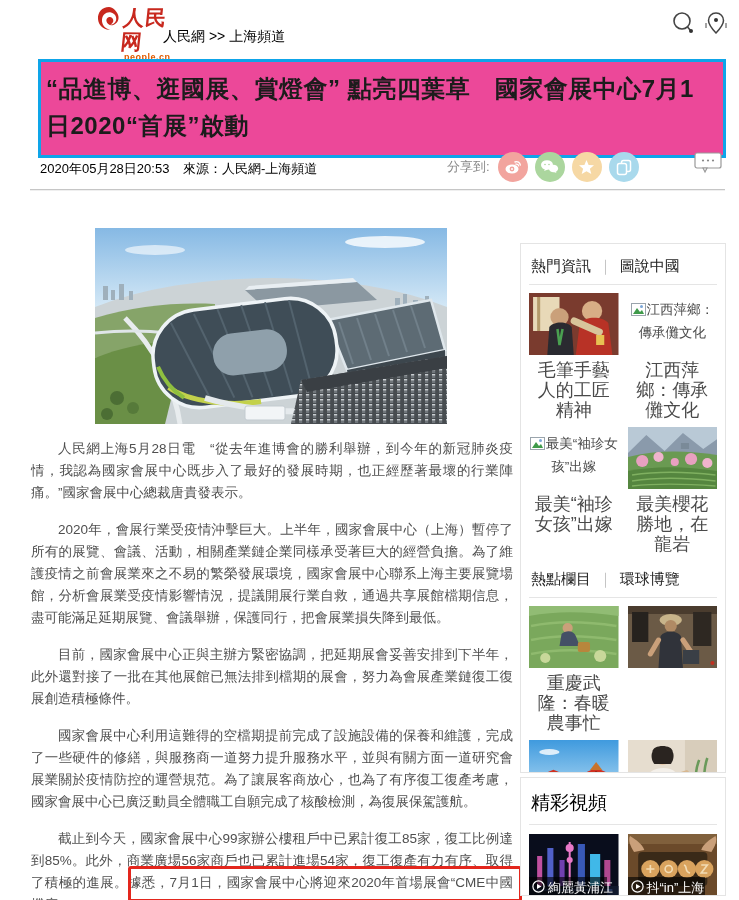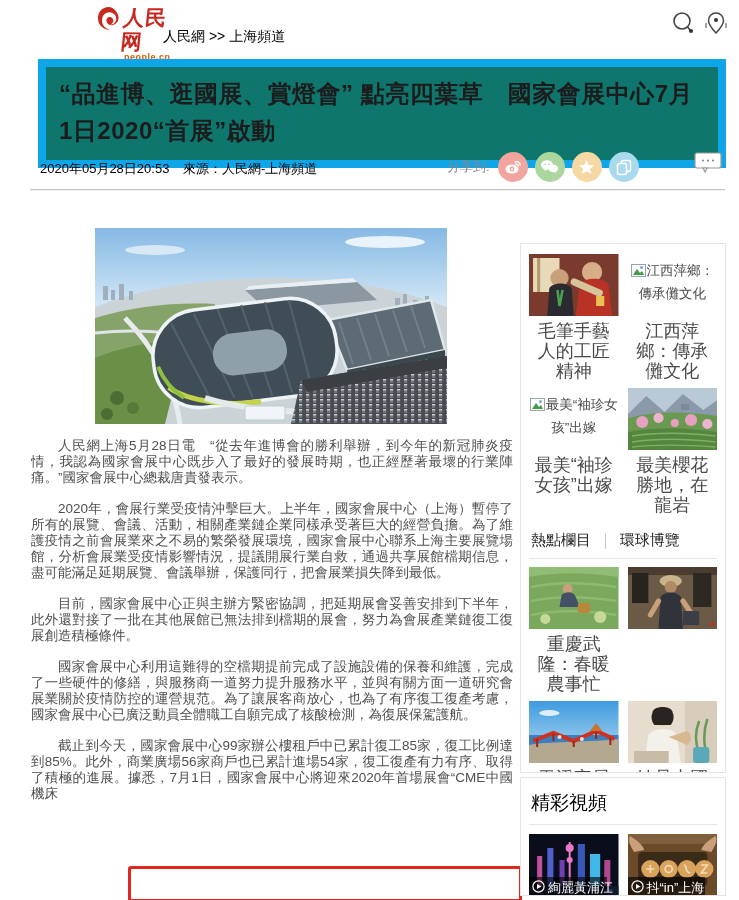--- a/index.html
+++ b/index.html
@@ -11,34 +11,34 @@
   .hdr-logo{position:absolute;left:96px;top:6px;width:75px;height:44px;cursor:pointer;}
   .logo-row{display:flex;align-items:flex-start;}
   .logo-main{font-size:21px;font-weight:bold;color:#c8281e;letter-spacing:1px;transform:skewX(-6deg);line-height:24px;}
   .logo-sub{font-size:9px;color:#e05a00;font-weight:bold;margin-left:28px;margin-top:-2px;letter-spacing:.5px;}
   .breadcrumb{position:absolute;left:163px;top:28px;font-size:14px;color:#000000;cursor:pointer;}
   .top-ico{position:absolute;top:10px;cursor:pointer;}
   .ico-search{left:671px;}
   .ico-loc{left:704px;}
   
   .title-box{position:absolute;left:38px;top:59px;width:688px;box-sizing:border-box;
-    border:8px solid #0ea5e9;padding:8px 13px 11px;background:#0f766e;}
+    border:3px solid #0ea5e9;padding:8px 5px 11px;background:#ec4899;}
   .title-box h1{margin:0;font-size:24px;line-height:37px;color:#1c1c1c;font-weight:bold;letter-spacing:.5px;}
   
   .meta{position:absolute;left:40px;top:160px;font-size:13px;color:#000000;}
   .meta .src{margin-left:10px;}
   .share{position:absolute;left:447px;top:152px;display:flex;align-items:center;}
   .share-label{font-size:13px;color:#888;margin-right:8px;}
   .share-btn{width:30px;height:30px;border-radius:50%;margin-right:7px;display:flex;align-items:center;justify-content:center;cursor:pointer;}
   .comment-btn{position:absolute;left:694px;top:152px;cursor:pointer;}
   .divider{position:absolute;left:30px;top:189px;width:695px;height:0;border-top:1px solid #c6c6c6;box-shadow:0 1px 0 #efefef;}
   
   .photo{position:absolute;left:95px;top:228px;width:352px;height:196px;}
   .article{position:absolute;left:31px;top:438px;width:482px;}
-  .article p{margin:0 0 15px;text-indent:2em;font-size:13.5px;line-height:16px;color:#4f4f4f;text-align:justify;}
+  .article p{margin:0 0 15px;text-indent:2em;font-size:13.5px;line-height:22px;color:#4f4f4f;text-align:justify;}
   .hl-overlay{position:absolute;left:128px;top:866px;width:388px;height:30px;border:3px solid #e3261d;border-radius:3px;pointer-events:none;}
   
   .side-box{position:absolute;left:520px;width:206px;box-sizing:border-box;border:1px solid #e4e4e4;background:#fff;padding:10px 8px;}
   .box-news{top:243px;height:530px;overflow:hidden;}
   .box-video{top:777px;height:119px;overflow:hidden;}
   .sec-head{font-size:15px;color:#222;padding:3px 2px 8px;border-bottom:1px solid #e5e5e5;margin-bottom:8px;}
   .sec-head .sep{color:#c0c0c0;margin:0 7px;}
   .sec-head.second{margin-top:6px;}
   .sgrid{display:grid;grid-template-columns:1fr 1fr;column-gap:9px;}
   .media{height:62px;overflow:hidden;display:block;}
@@ -211,20 +211,23 @@
   <p>人民網上海5月28日電　“從去年進博會的勝利舉辦，到今年的新冠肺炎疫情，我認為國家會展中心既步入了最好的發展時期，也正經歷著最壞的行業陣痛。”國家會展中心總裁唐貴發表示。</p>
   <p>2020年，會展行業受疫情沖擊巨大。上半年，國家會展中心（上海）暫停了所有的展覽、會議、活動，相關產業鏈企業同樣承受著巨大的經營負擔。為了維護疫情之前會展業來之不易的繁榮發展環境，國家會展中心聯系上海主要展覽場館，分析會展業受疫情影響情況，提議開展行業自救，通過共享展館檔期信息，盡可能滿足延期展覽、會議舉辦，保護同行，把會展業損失降到最低。</p>
   <p>目前，國家會展中心正與主辦方緊密協調，把延期展會妥善安排到下半年，此外還對接了一批在其他展館已無法排到檔期的展會，努力為會展產業鏈復工復展創造積極條件。</p>
   <p>國家會展中心利用這難得的空檔期提前完成了設施設備的保養和維護，完成了一些硬件的修繕，與服務商一道努力提升服務水平，並與有關方面一道研究會展業關於疫情防控的運營規范。為了讓展客商放心，也為了有序復工復產考慮，國家會展中心已廣泛動員全體職工自願完成了核酸檢測，為復展保駕護航。</p>
   <p><span>截止到今天，國家會展中心99家辦公樓租戶中已累計復工85家，復工比例達到85%。此外，商業廣場56家商戶也已累計進場54家，復工復產有力有序、取得了積極的進展。據悉，</span><span>7月1日，國家會展中心將迎來2020年首場展會“CME中國機床</span></p>
 </div>
 
 <div class="hl-overlay"></div>
 
 <aside class="side-box box-news">
+  <div class="sec-head">
+    <span>熱門資訊</span><span class="sep">｜</span><span>圖說中國</span>
+  </div>
 
   <div class="sgrid">
     <div>
       <span class="media">
         <svg viewBox="0 0 88 62" preserveAspectRatio="none">
           <rect width="88" height="62" fill="#7a3b2e"></rect>
           <rect x="4" y="4" width="26" height="34" fill="#e8d9b8"></rect>
           <rect x="8" y="4" width="3" height="34" fill="#b49a6a"></rect>
           <circle cx="30" cy="24" r="9" fill="#caa07a"></circle>
           <path d="M18 62 L20 34 C24 28 38 28 42 34 L44 62 Z" fill="#2a2a30"></path>

